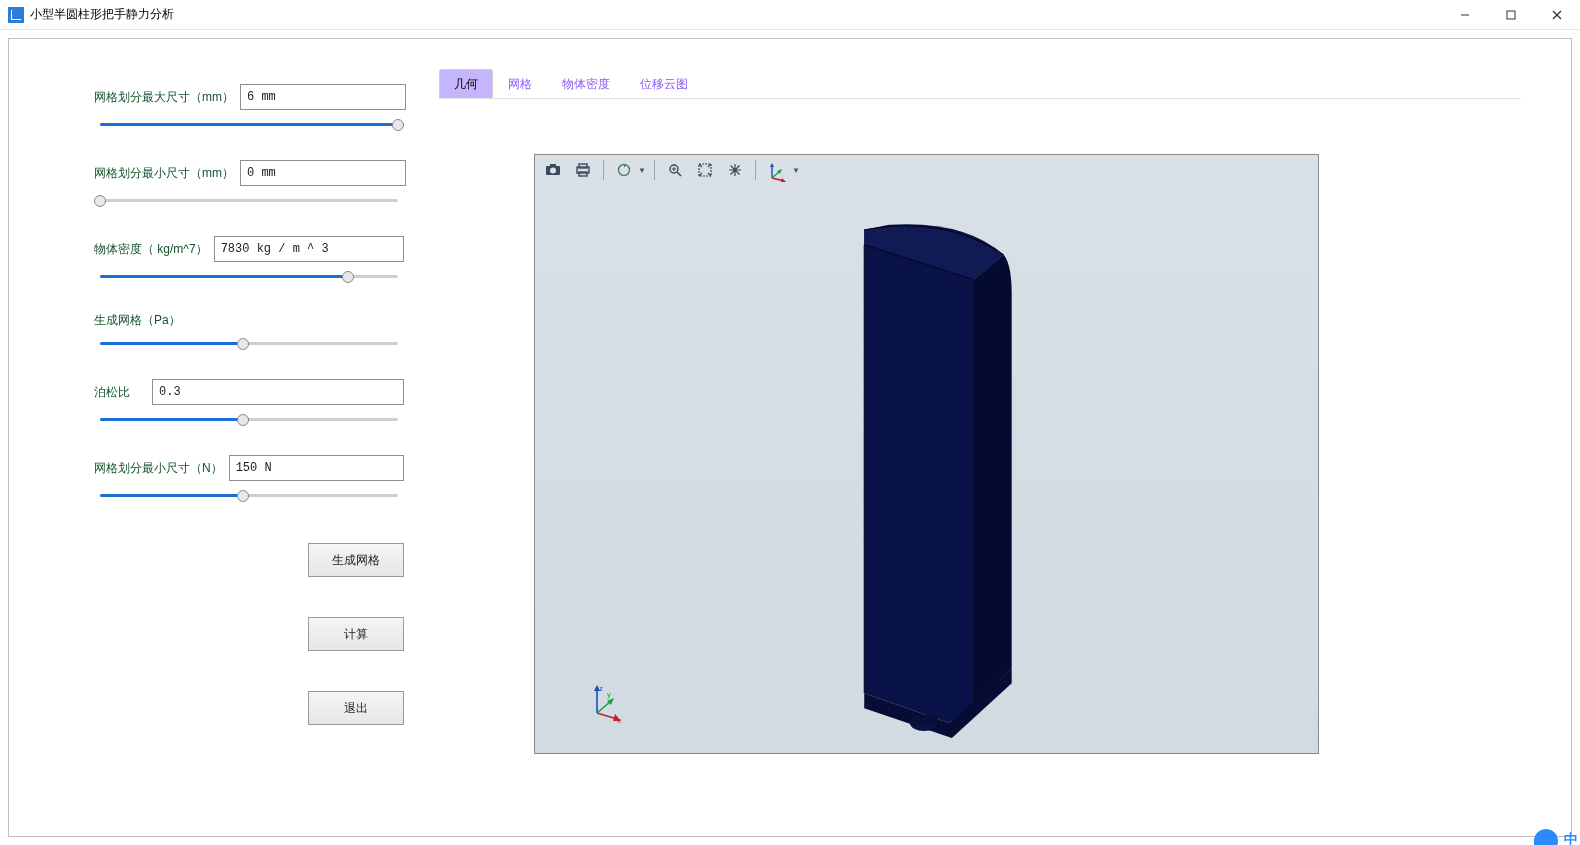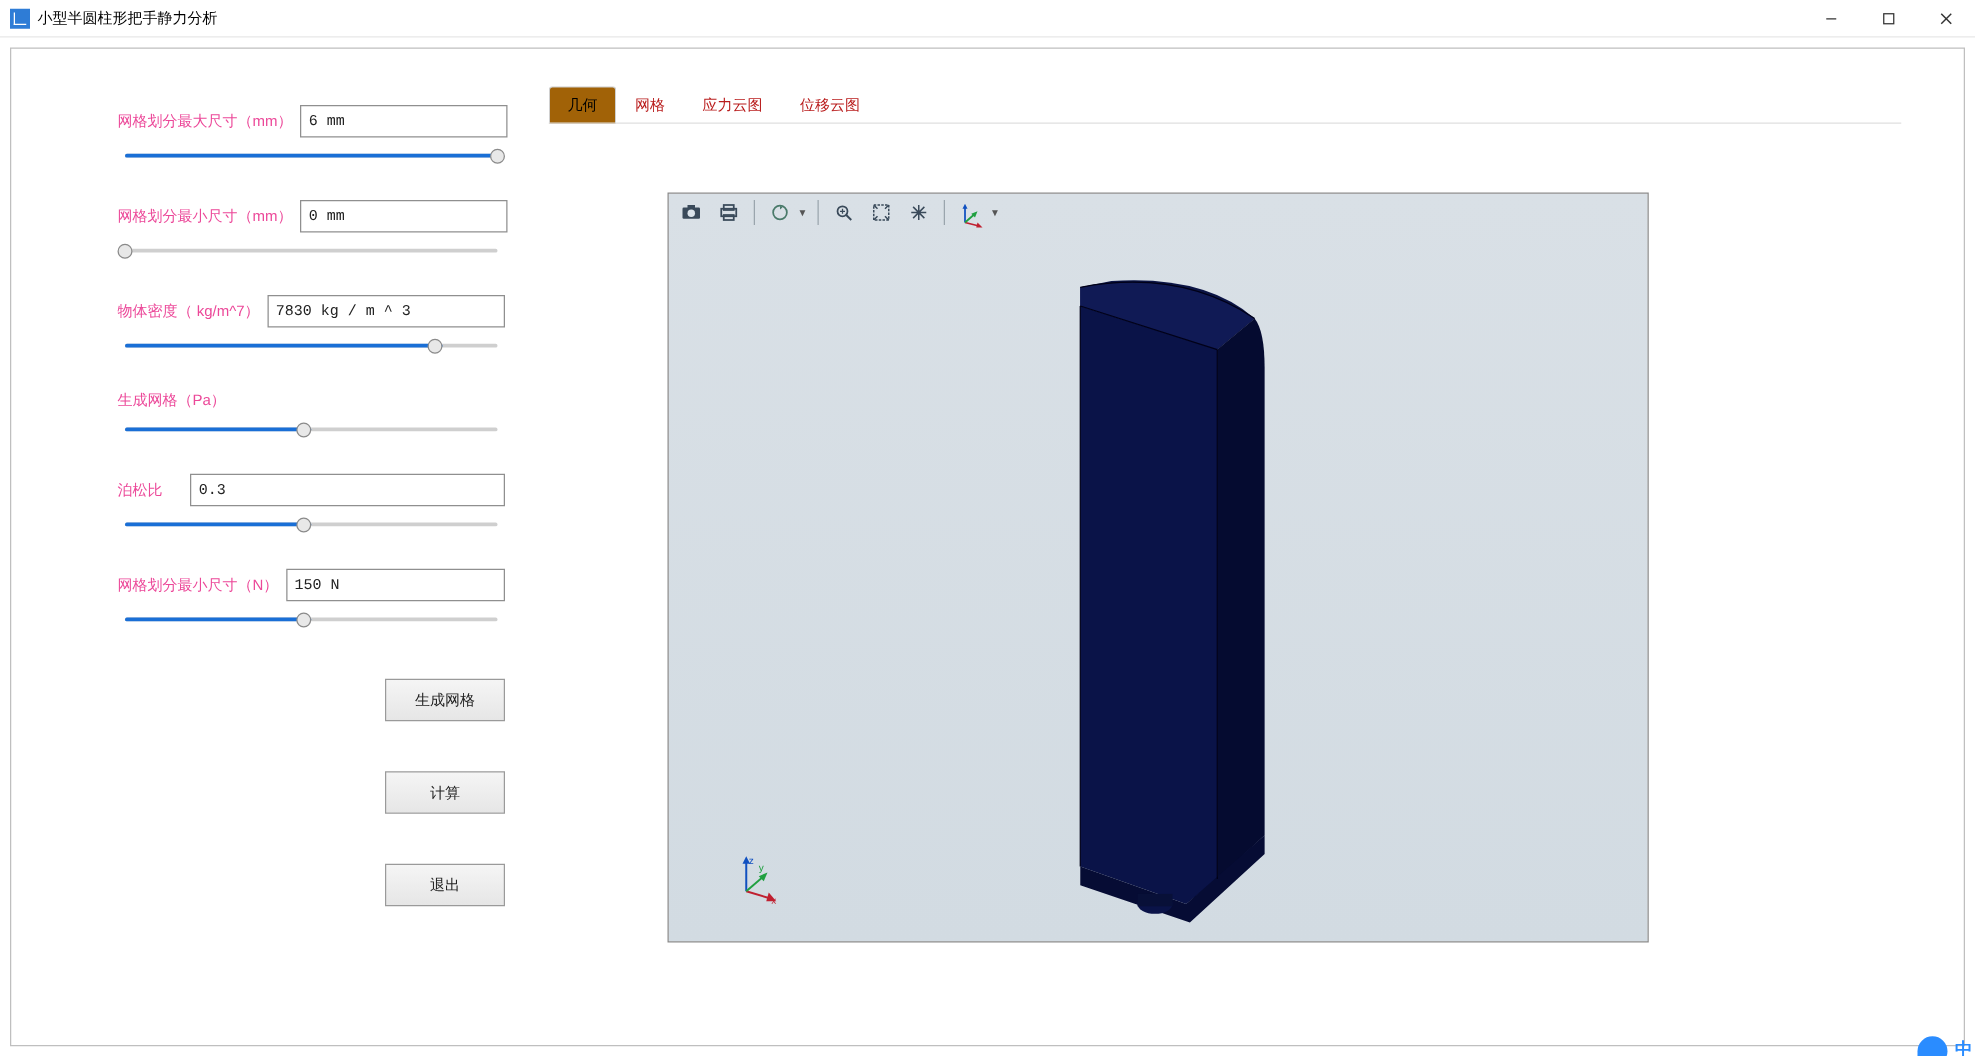--- a/index.html
+++ b/index.html
@@ -63,21 +63,21 @@
 }
 .param-row {
   margin-bottom: 28px;
 }
 .param-label-input {
   display: flex;
   align-items: center;
   margin-bottom: 8px;
 }
 .param-label {
-  color: #ec4899;
+  color: #14532d;
   font-size: 12px;
   white-space: nowrap;
 }
 .param-input {
   flex: 1;
   margin-left: 6px;
   height: 26px;
   border: 1px solid #8f8f8f;
   padding: 0 6px;
   font-family: "Courier New", monospace;
@@ -140,29 +140,29 @@
 }
 .tabs {
   display: flex;
   height: 30px;
   align-items: flex-end;
   gap: 0;
 }
 .tab {
   padding: 6px 14px 6px 14px;
   font-size: 12px;
-  color: #b91c1c;
+  color: #8b5cf6;
   border: 1px solid transparent;
   border-bottom: none;
   cursor: pointer;
 }
 .tab.active {
   color: #000;
   border-color: #d0d0d0;
-  background: #a16207;
+  background: #c4b5fd;
   border-radius: 3px 3px 0 0;
 }
 .tab-content {
   border-top: 1px solid #e0e0e0;
   margin-top: -1px;
   height: calc(100% - 30px);
   position: relative;
 }
 .viewer {
   position: absolute;
@@ -337,21 +337,21 @@
       <button class="action-button">生成网格</button>
       <button class="action-button">计算</button>
       <button class="action-button">退出</button>
     </div>
   </div>
 
   <div class="right-panel">
     <div class="tabs">
       <div class="tab active">几何</div>
       <div class="tab">网格</div>
-      <div class="tab">应力云图</div>
+      <div class="tab">物体密度</div>
       <div class="tab">位移云图</div>
     </div>
     <div class="tab-content">
       <div class="viewer">
         <div class="viewer-toolbar">
           <div class="tool-btn">
             <svg width="18" height="18" viewBox="0 0 18 18">
                 <rect x="2" y="5" width="14" height="9" rx="1" fill="#3a4a5a"></rect>
                 <rect x="6" y="3" width="6" height="3" fill="#3a4a5a"></rect>
                 <circle cx="9" cy="9.5" r="3" fill="#dbe3ea"></circle>

